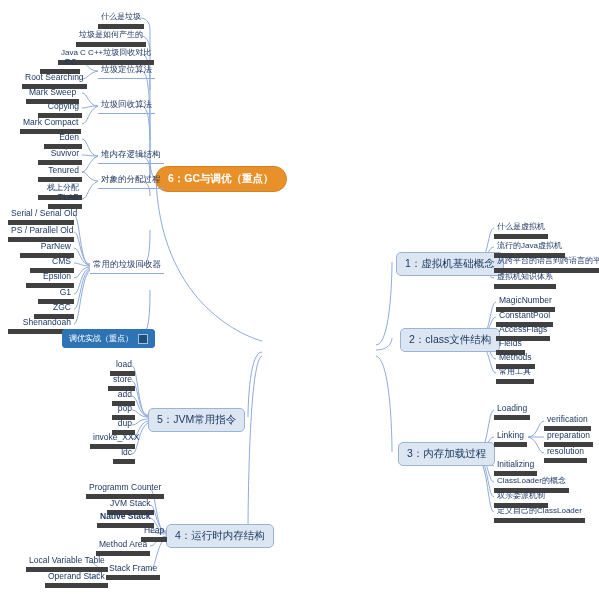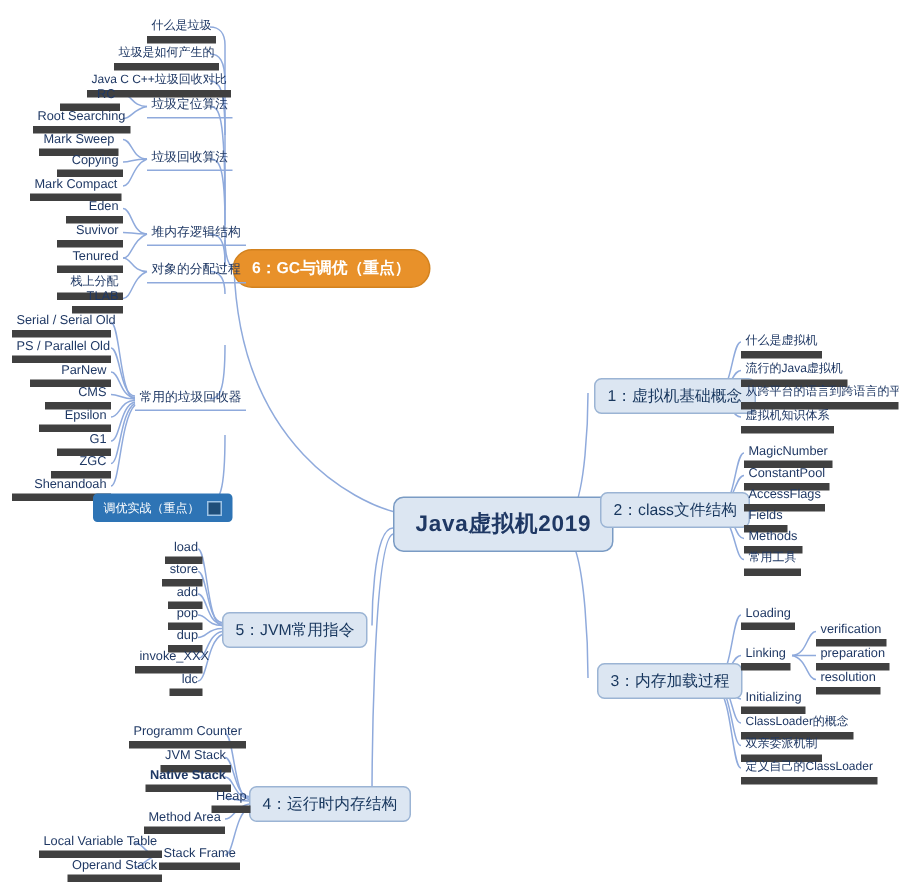--- a/index.html
+++ b/index.html
@@ -172,21 +172,20 @@
       <path d="M90,264 C80,264 80,232 74,232"></path>
       <path d="M90,265 C80,265 80,248 74,248"></path>
       <path d="M90,266 C80,266 80,263 74,263"></path>
       <path d="M90,267 C80,267 80,278 74,278"></path>
       <path d="M90,268 C80,270 80,294 74,294"></path>
       <path d="M90,269 C80,274 80,309 74,309"></path>
       <path d="M90,270 C80,280 80,324 74,324"></path>
     </g>
   </svg>
 
-  <div class="node root" style="left:262px;top:331px;">Java虚拟机2019</div>
 
   <div class="node lvl1" style="left:396px;top:252px;">1：虚拟机基础概念</div>
   <div class="node leaf cn" style="left:494px;top:220px;">什么是虚拟机</div>
   <div class="node leaf cn" style="left:494px;top:239px;">流行的Java虚拟机</div>
   <div class="node leaf cn" style="left:494px;top:254px;">从跨平台的语言到跨语言的平台</div>
   <div class="node leaf cn" style="left:494px;top:270px;">虚拟机知识体系</div>
 
   <div class="node lvl1" style="left:400px;top:328px;">2：class文件结构</div>
   <div class="node leaf" style="left:496px;top:294px;">MagicNumber</div>
   <div class="node leaf" style="left:496px;top:309px;">ConstantPool</div>

